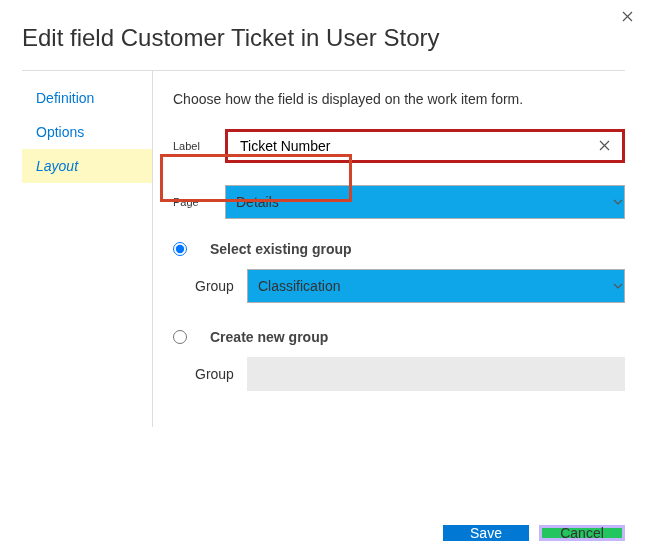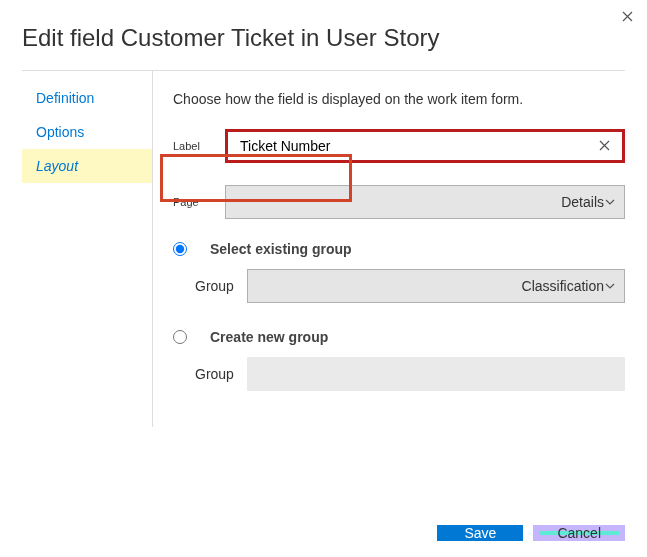--- a/index.html
+++ b/index.html
@@ -84,24 +84,23 @@
   }
   .input-clear {
     font-size:14px; color:#555; cursor:pointer; padding:4px;
   }
   .select-wrap {
     flex:1;
     display:flex;
     align-items:center;
     border:1px solid #b0b0b0;
     height:34px;
-    padding:0 8px 0 10px;
+    padding:0 0 0 10px;
     cursor:pointer;
-    background:#e5e5e5;
-    text-align:right;
+    background:#0ea5e9;
   }
   .select-wrap .val { flex:1; font-size:14px; }
   .chev { color:#555; }
   .chev svg { display:block; }
   .radio-row {
     display:flex; align-items:center;
     margin: 6px 0 12px 0;
     gap:23px;
   }
   .radio-row .rlabel { font-weight:600; color:#444; font-size:14px; }
@@ -134,23 +133,23 @@
     align-items:center;
     justify-content:center;
     cursor:pointer;
   }
   .btn-primary {
     background:#0078d4;
     color:#fff;
     border:1px solid #0078d4;
   }
   .btn-secondary {
-    background:#5eead4;
+    background:#22c55e;
     color:#333;
-    border:6px solid #c4b5fd;
+    border:3px solid #c4b5fd;
   }
   .highlight-box {
     position:absolute;
     border:3px solid #d1442a;
     pointer-events:none;
   }
 </style>
 </head>
 <body>
 

